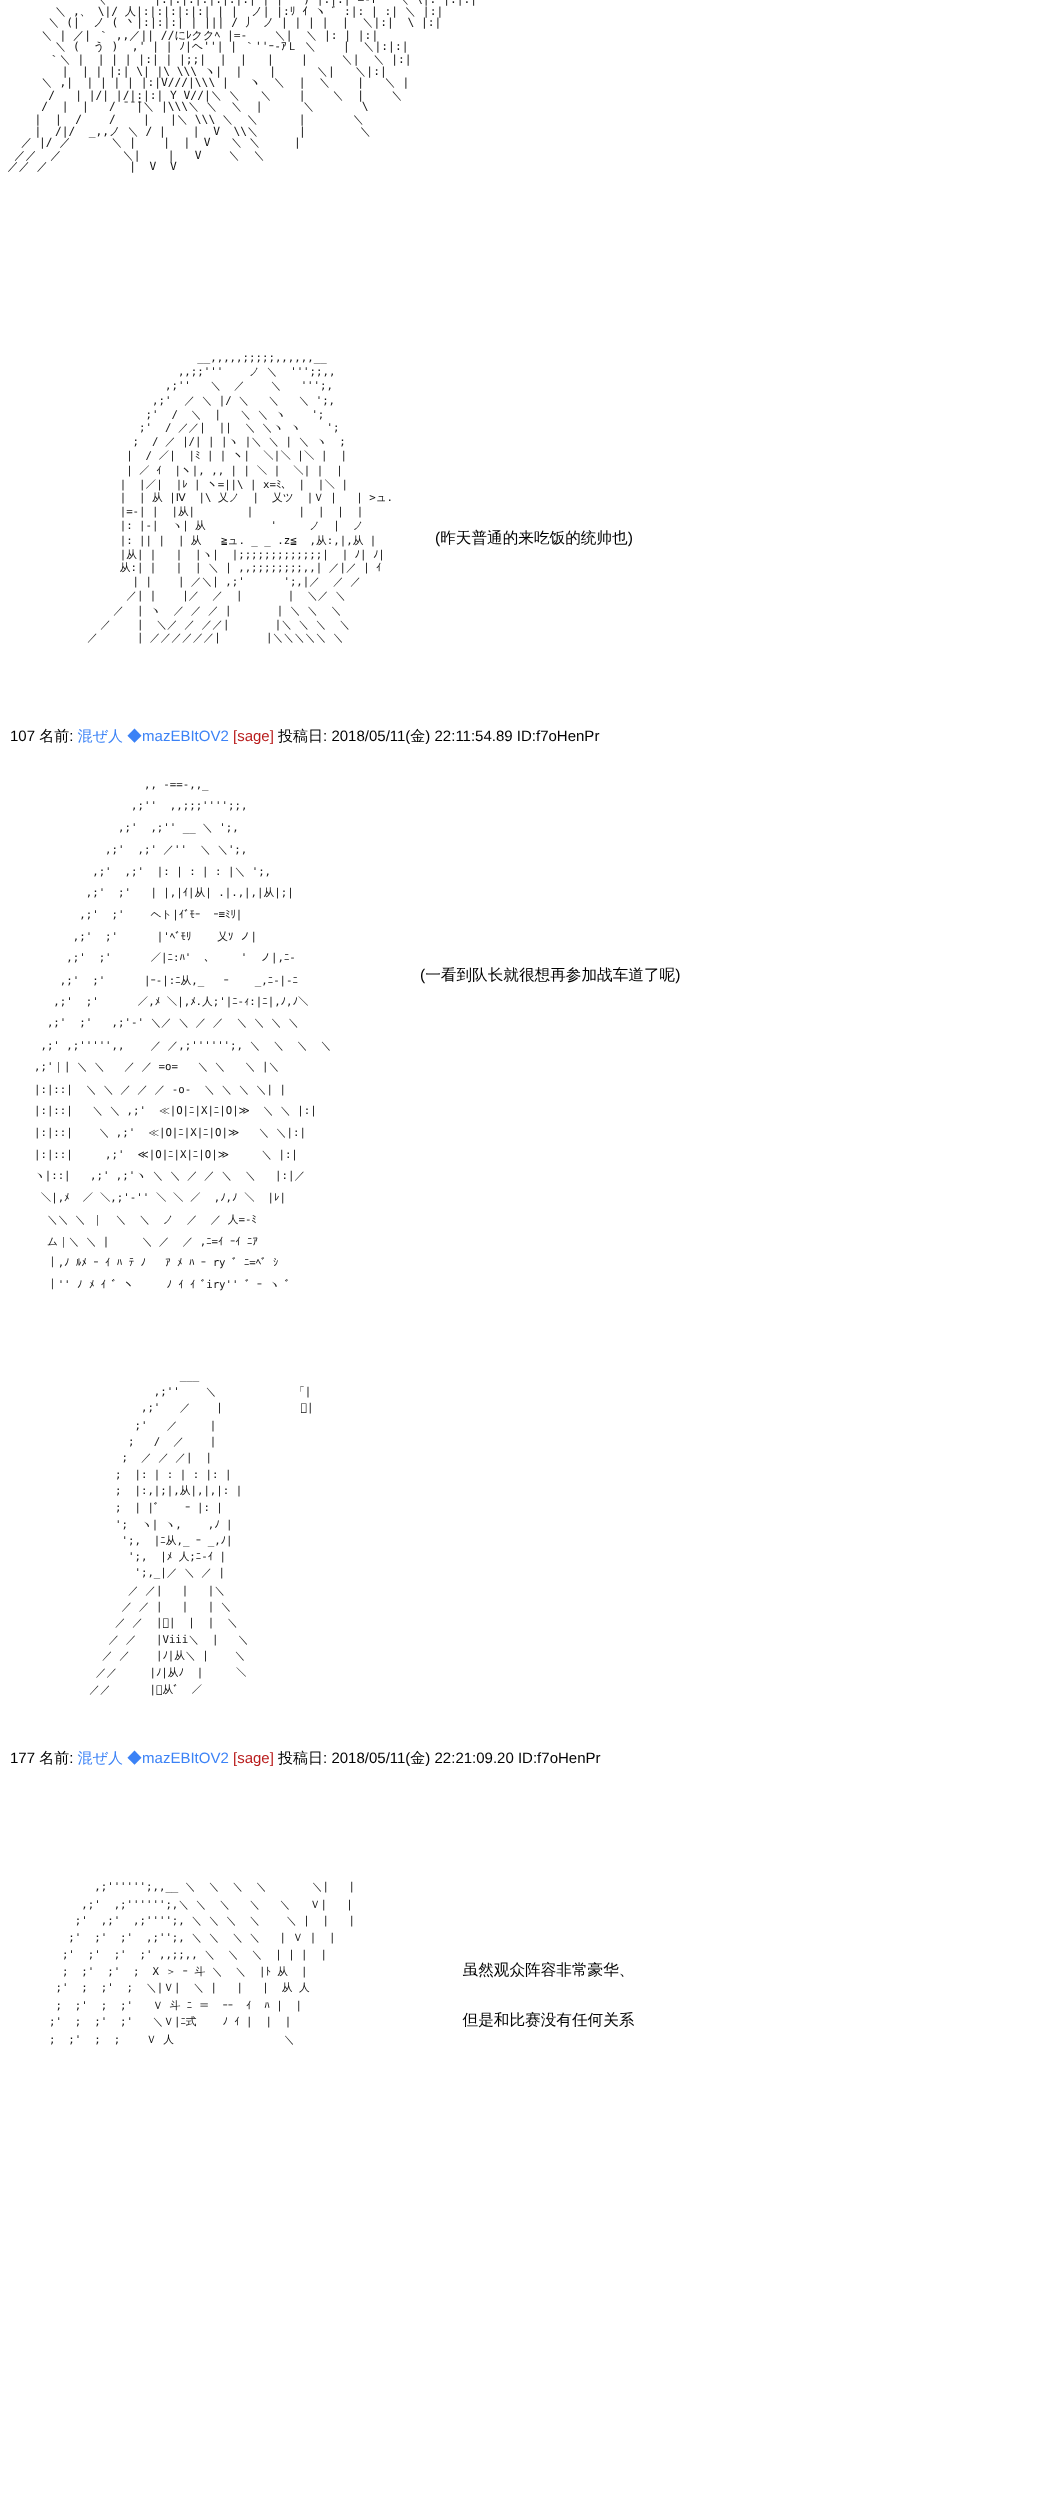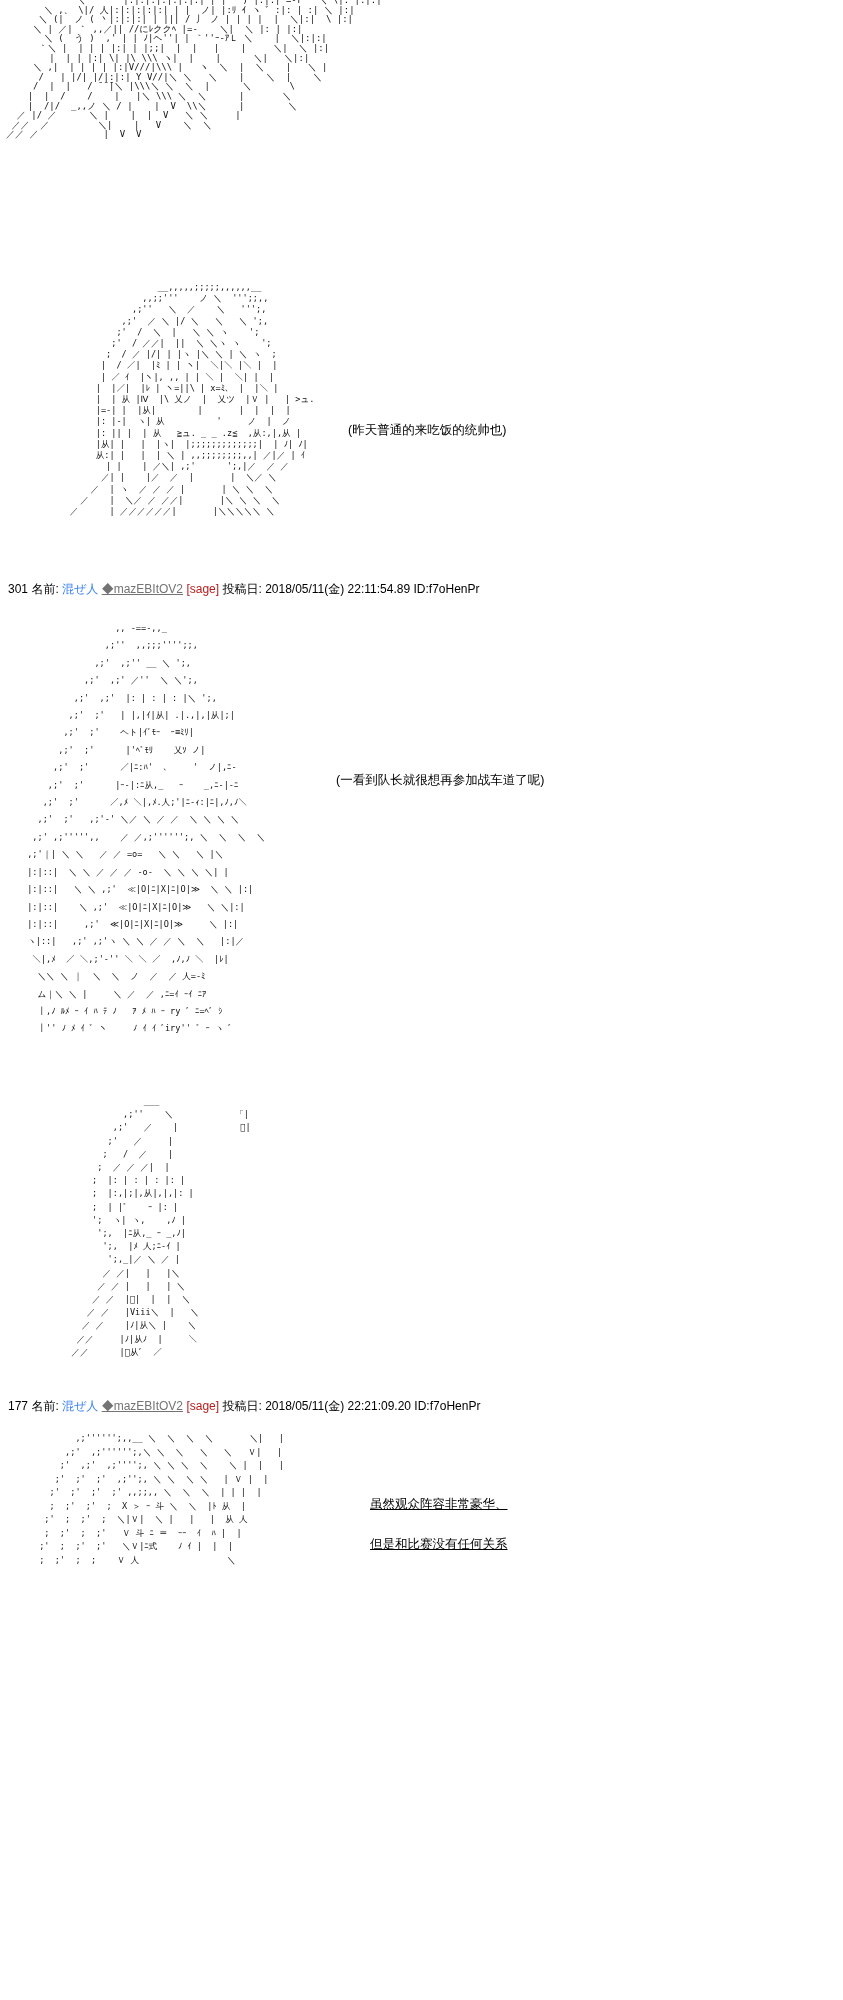--- a/index.html
+++ b/index.html
@@ -27,21 +27,21 @@
     color: #111111;
     letter-spacing: 0px;
   }
   .post-header {
     font-size: 12px;
     line-height: 16px;
     color: #000;
     padding-left: 4px;
   }
   .post-header .poster { color: #3b82f6; font-weight: normal; }
-  .post-header .trip { color: #737373; text-decoration: underline; }
+  .post-header .trip { color: #3b82f6; }
   .post-header .sage { color: #b91c1c; }
   .dialogue {
     font-size: 12.5px;
     line-height: 20px;
     color: #000;
     white-space: pre-wrap;
   }
   .abs { position: absolute; }
 </style>
 </head>
@@ -86,21 +86,21 @@
           从:| |   |  | ＼ | ,,;;;;;;;;,,| ／|／ | ｲ
             | |    | ／＼| ,;'      ';,|／  ／ ／
            ／| |    |／  ／  |       |  ＼／ ＼
          ／  | ヽ  ／ ／ ／ |       | ＼ ＼  ＼
        ／    |  ＼／ ／ ／／|       |＼ ＼ ＼  ＼
      ／      | ／／／／／／|       |＼＼＼＼＼ ＼</pre>
     <div class="dialogue abs" style="left:348px; top:138px;text-align:center;">(昨天普通的来吃饭的统帅也)</div>
   </div>
 
   <div class="post-header abs" style="left:4px; top:581px;">
-    <span>301</span>
+    <span>107</span>
     <span>名前:</span>
     <span class="poster">混ぜ人</span>
     <span class="trip">◆mazEBItOV2</span>
     <span class="sage">[sage]</span>
     <span>投稿日:</span>
     <span>2018/05/11(金) 22:11:54.89</span>
     <span>ID:f7oHenPr</span>
   </div>
 
   <div class="abs" style="left:0px; top:620px; width:843px; height:430px;">
@@ -158,29 +158,29 @@
     <span>177</span>
     <span>名前:</span>
     <span class="poster">混ぜ人</span>
     <span class="trip">◆mazEBItOV2</span>
     <span class="sage">[sage]</span>
     <span>投稿日:</span>
     <span>2018/05/11(金) 22:21:09.20</span>
     <span>ID:f7oHenPr</span>
   </div>
 
-  <div class="abs" style="left:0px; top:1432px; width:843px; height:240px;">
+  <div class="abs" style="left:0px; top:1504px; width:843px; height:240px;">
     <pre class="aa-block" style="margin:0; padding-left:34px; font-size:8.6px; line-height:13.5px;">        ,;'''''';,,__ ＼  ＼  ＼  ＼       ＼|   |
       ,;'  ,;'''''';,＼ ＼  ＼   ＼   ＼   Ｖ|   |
      ;'  ,;'  ,;'''';, ＼ ＼ ＼  ＼    ＼ |  |   |
     ;'  ;'  ;'  ,;'';, ＼ ＼  ＼ ＼   | Ｖ |  |
    ;'  ;'  ;'  ;' ,,;;,, ＼  ＼  ＼  | | |  |
    ;  ;'  ;'  ;  X ＞ ｰ 斗 ＼  ＼  |ﾄ 从  |
   ;'  ;  ;'  ;  ＼|Ｖ|  ＼ |   |   |  从 人
   ;  ;'  ;  ;'   Ｖ 斗 ﾆ ＝  ｰｰ  ｲ  ﾊ |  |
  ;'  ;  ;'  ;'   ＼Ｖ|ﾆ式    ﾉ ｲ |  |  |
  ;  ;'  ;  ;    Ｖ 人                 ＼</pre>
-    <div class="dialogue abs" style="left:370px; top:62px;text-decoration:underline;">虽然观众阵容非常豪华、
+    <div class="dialogue abs" style="left:370px; top:62px;">虽然观众阵容非常豪华、
 
 但是和比赛没有任何关系</div>
   </div>
 
 </div>
 
 </body></html>

